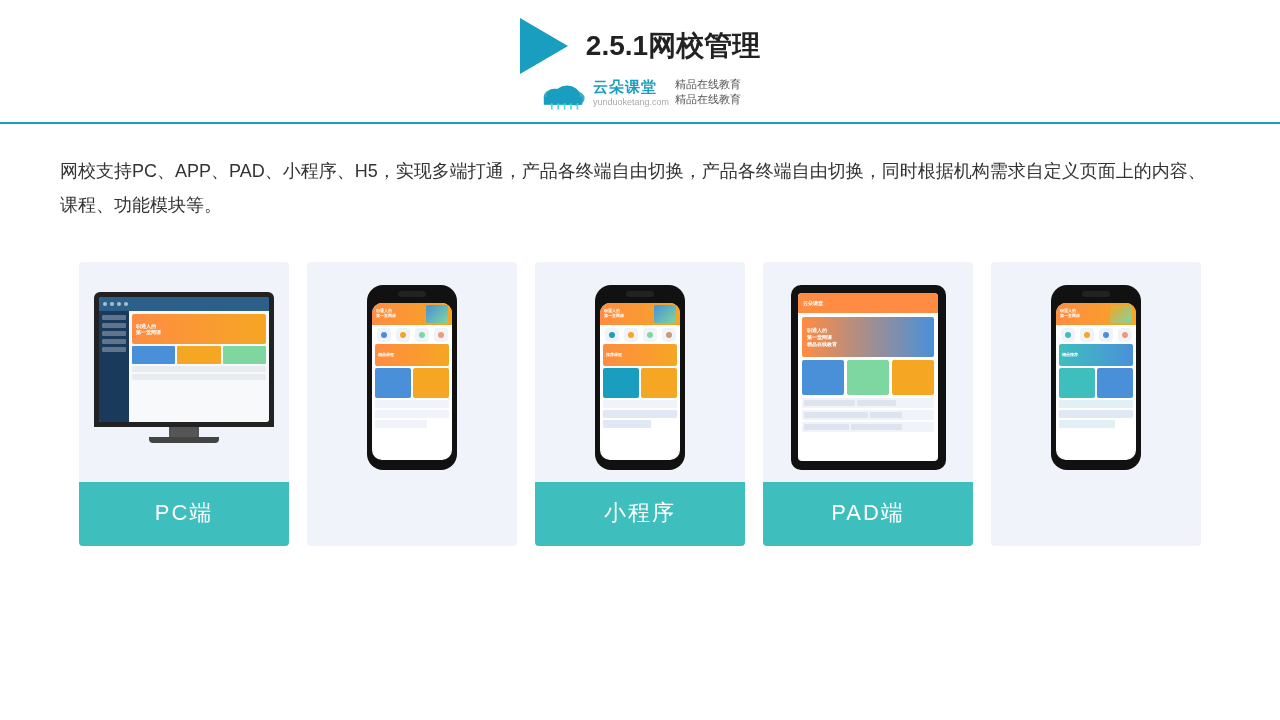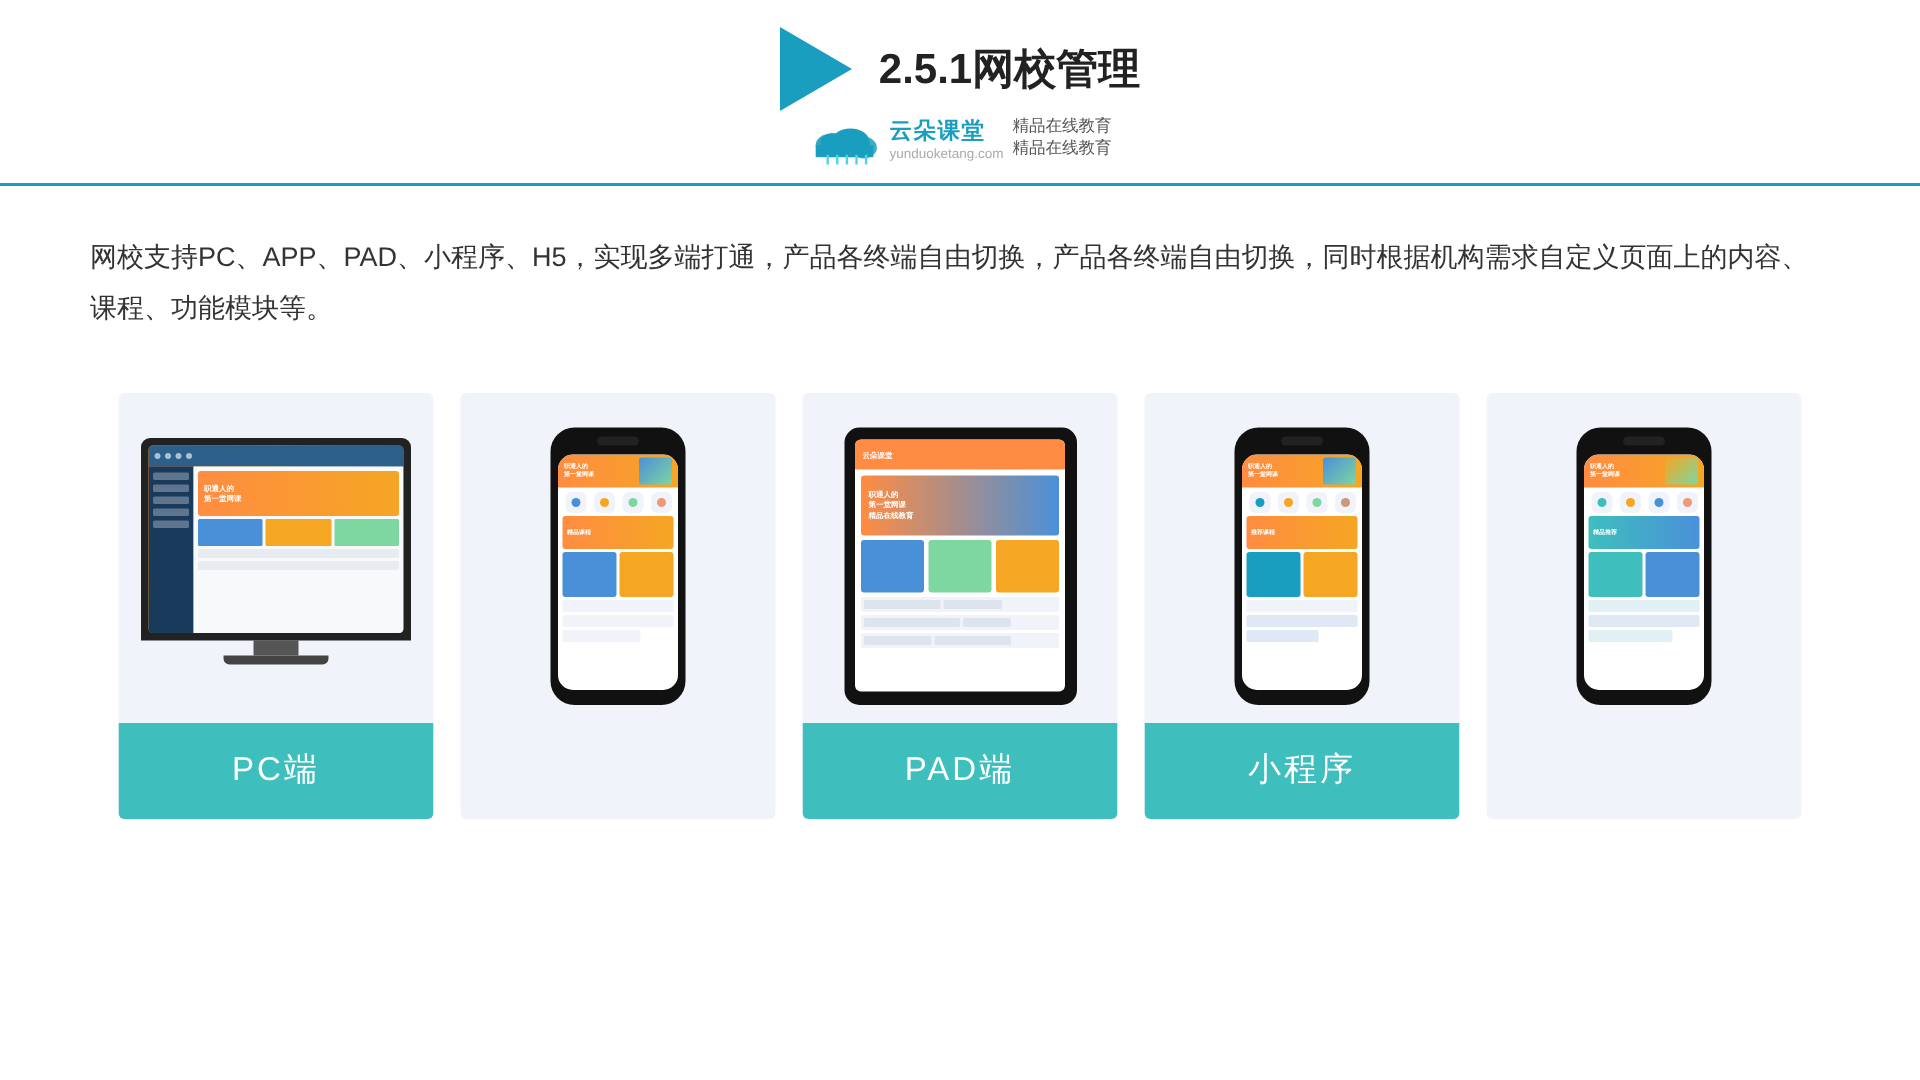--- a/index.html
+++ b/index.html
@@ -531,20 +531,61 @@
             <div class="phone-list-item"></div>
             <div class="phone-list-item" style="width:70%;"></div>
           </div>
         </div>
       </div>
     </div>
   </div>
 
   <div class="device-card">
     <div class="device-image-area">
+      <div class="phone-mockup">
+        <div class="phone-notch"></div>
+        <div class="phone-screen">
+          <div class="phone-screen-header">
+            <div class="phone-header-text">职通人的<br>第一堂网课</div>
+            <div class="phone-header-img"></div>
+          </div>
+          <div class="phone-body">
+            <div class="phone-icons-row">
+              <div class="phone-icon-item">
+                  <div class="phone-icon-dot" style="background:#1a9ec0;"></div>
+                </div>
+              <div class="phone-icon-item">
+                  <div class="phone-icon-dot" style="background:#f5a623;"></div>
+                </div>
+              <div class="phone-icon-item">
+                  <div class="phone-icon-dot" style="background:#7ed6a0;"></div>
+                </div>
+              <div class="phone-icon-item">
+                  <div class="phone-icon-dot" style="background:#c97;"></div>
+                </div>
+            </div>
+            <div class="phone-banner-mini">
+              <span class="phone-banner-text">推荐课程</span>
+            </div>
+            <div class="phone-course-row">
+              <div class="phone-course-card" style="background:#1a9ec0;"></div>
+              <div class="phone-course-card" style="background:#f5a623;"></div>
+            </div>
+            <div class="phone-list-item"></div>
+            <div class="phone-list-item" style="background:#e0e8f5;"></div>
+            <div class="phone-list-item" style="width:65%; background:#e0e8f5;"></div>
+          </div>
+        </div>
+      </div>
+    </div>
+    <div class="device-label">小程序</div>
+  </div>
+
+  <div class="device-card">
+    <div class="device-image-area">
       <div class="tablet-mockup">
         <div class="tablet-screen">
           <div class="tablet-screen-header">
             <span class="tablet-header-text">云朵课堂</span>
           </div>
           <div class="tablet-body">
             <div class="tablet-banner">
               <span class="tablet-banner-text">职通人的<br>第一堂网课<br>精品在线教育</span>
             </div>
             <div class="tablet-cards">
@@ -573,61 +614,20 @@
     <div class="device-label">PAD端</div>
   </div>
 
   <div class="device-card">
     <div class="device-image-area">
       <div class="phone-mockup">
         <div class="phone-notch"></div>
         <div class="phone-screen">
           <div class="phone-screen-header">
             <div class="phone-header-text">职通人的<br>第一堂网课</div>
-            <div class="phone-header-img"></div>
-          </div>
-          <div class="phone-body">
-            <div class="phone-icons-row">
-              <div class="phone-icon-item">
-                  <div class="phone-icon-dot" style="background:#1a9ec0;"></div>
-                </div>
-              <div class="phone-icon-item">
-                  <div class="phone-icon-dot" style="background:#f5a623;"></div>
-                </div>
-              <div class="phone-icon-item">
-                  <div class="phone-icon-dot" style="background:#7ed6a0;"></div>
-                </div>
-              <div class="phone-icon-item">
-                  <div class="phone-icon-dot" style="background:#c97;"></div>
-                </div>
-            </div>
-            <div class="phone-banner-mini">
-              <span class="phone-banner-text">推荐课程</span>
-            </div>
-            <div class="phone-course-row">
-              <div class="phone-course-card" style="background:#1a9ec0;"></div>
-              <div class="phone-course-card" style="background:#f5a623;"></div>
-            </div>
-            <div class="phone-list-item"></div>
-            <div class="phone-list-item" style="background:#e0e8f5;"></div>
-            <div class="phone-list-item" style="width:65%; background:#e0e8f5;"></div>
-          </div>
-        </div>
-      </div>
-    </div>
-    <div class="device-label">小程序</div>
-  </div>
-
-  <div class="device-card">
-    <div class="device-image-area">
-      <div class="phone-mockup">
-        <div class="phone-notch"></div>
-        <div class="phone-screen">
-          <div class="phone-screen-header">
-            <div class="phone-header-text">职通人的<br>第一堂网课</div>
             <div class="phone-header-img" style="background: linear-gradient(135deg, #f5a623, #7ed6a0);"></div>
           </div>
           <div class="phone-body">
             <div class="phone-icons-row">
               <div class="phone-icon-item">
                   <div class="phone-icon-dot" style="background:#3ebfbd;"></div>
                 </div>
               <div class="phone-icon-item">
                   <div class="phone-icon-dot" style="background:#f5a623;"></div>
                 </div>

